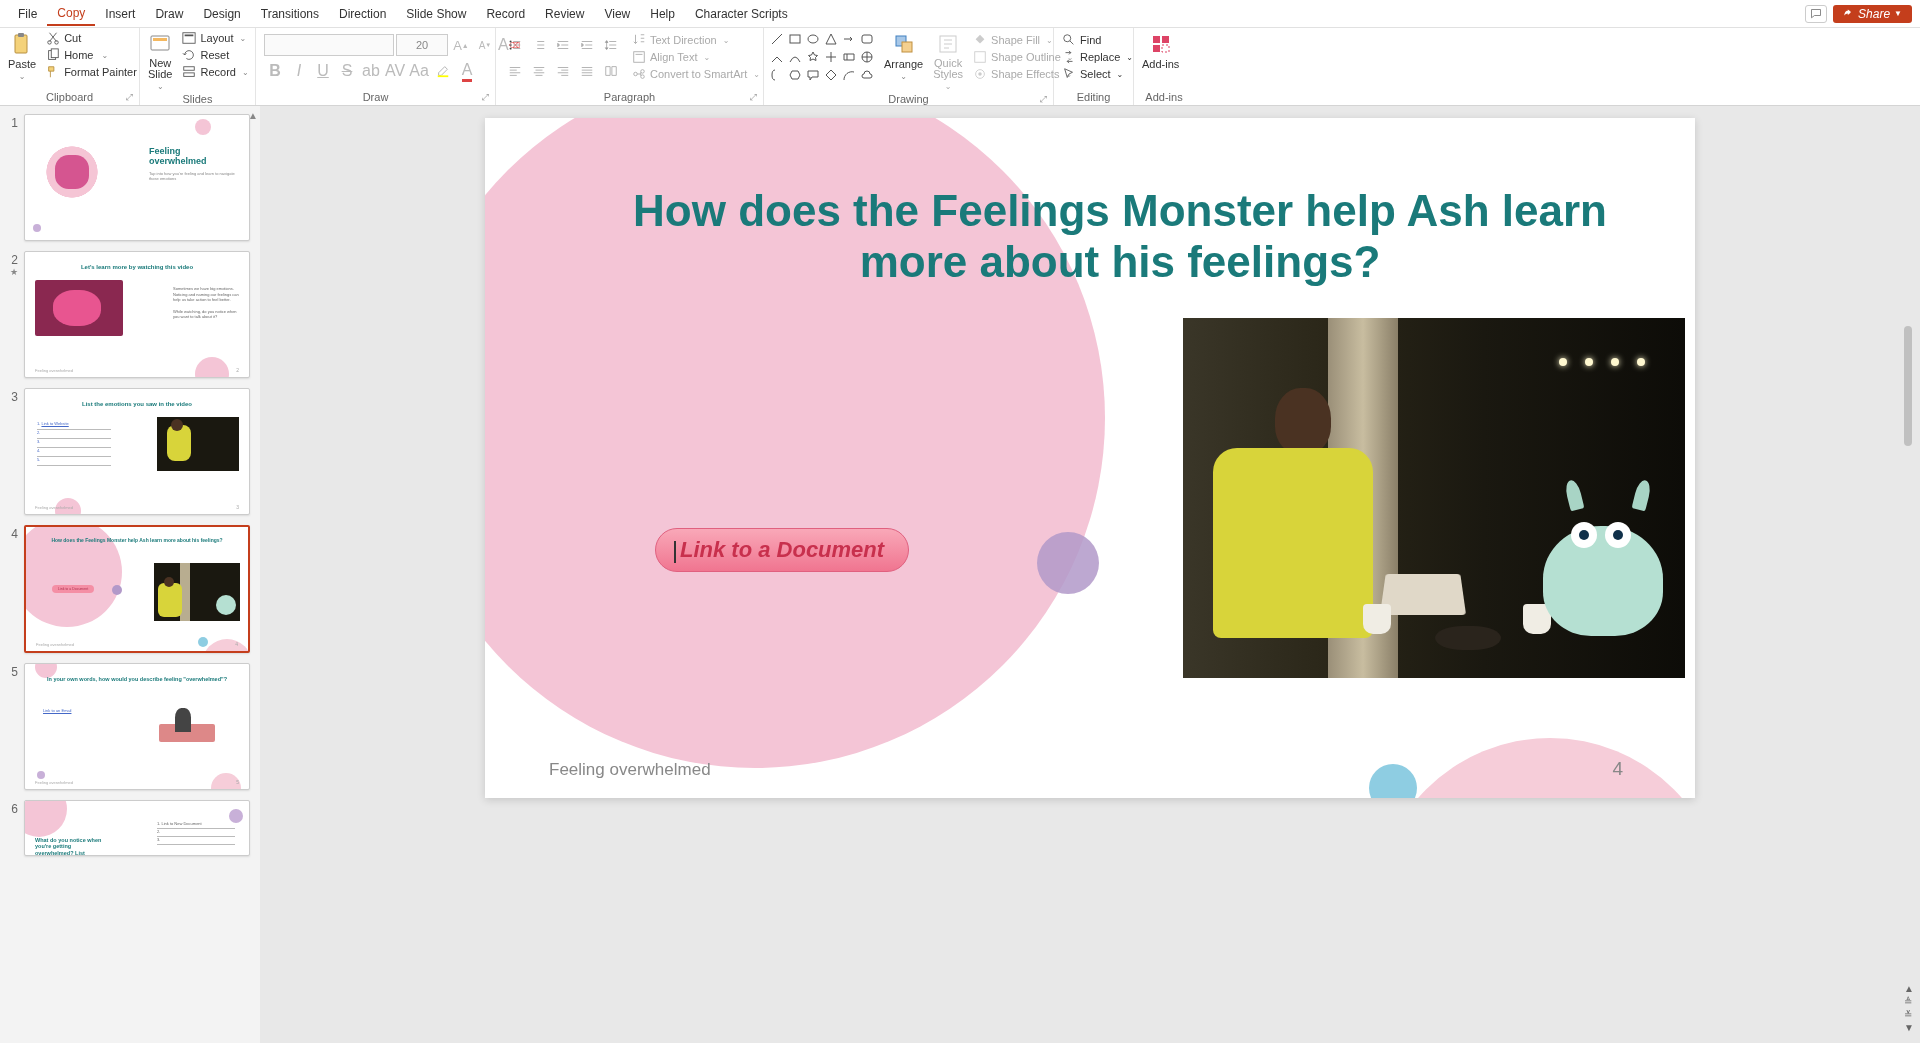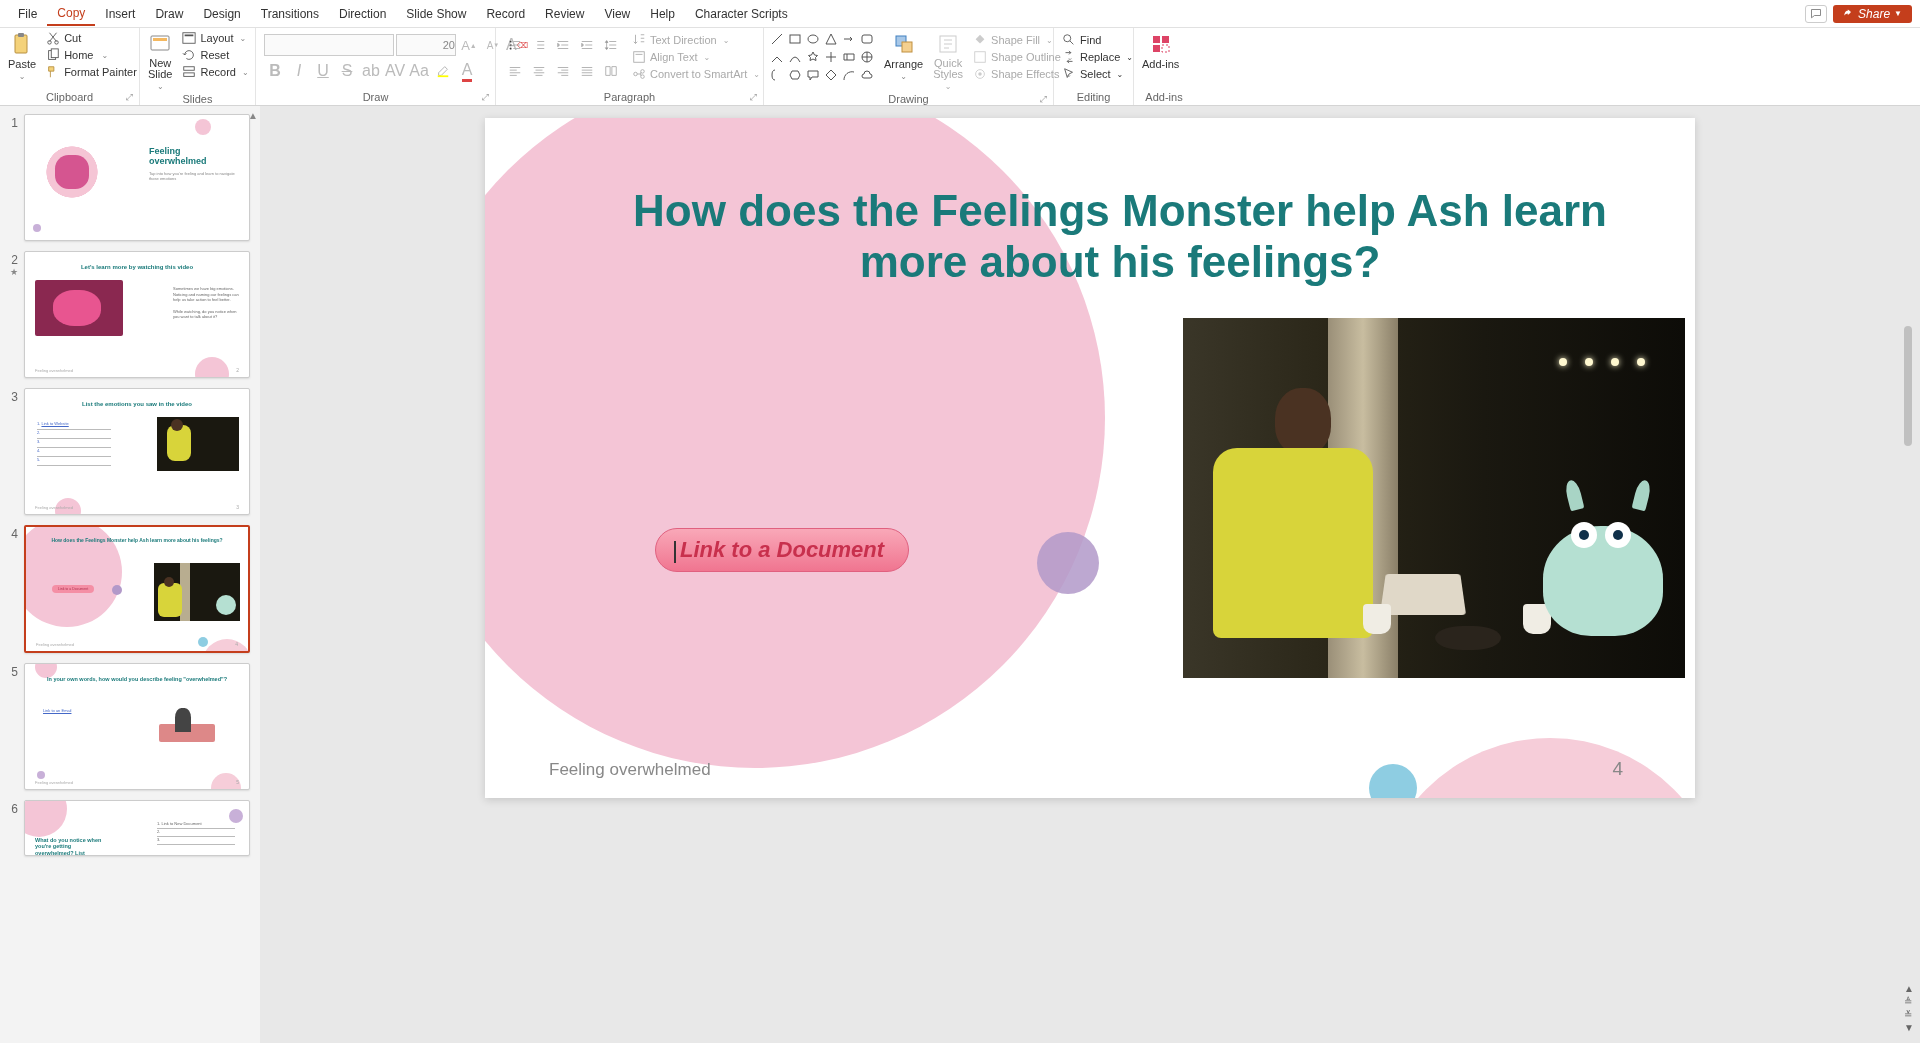--- a/index.html
+++ b/index.html
@@ -20,21 +20,21 @@
 .ribbon-group-label { text-align: center; font-size: 11px; color: #666; padding-bottom: 2px; position: relative; }
 .ribbon-group-label .launcher { position: absolute; right: 2px; bottom: 2px; font-size: 9px; color: #888; }
 .big-btn { display: flex; flex-direction: column; align-items: center; padding: 2px 4px; font-size: 11px; color: #333; gap: 2px; }
 .big-btn svg { width: 24px; height: 24px; }
 .small-btn-col { display: flex; flex-direction: column; gap: 1px; }
 .small-btn { display: flex; align-items: center; gap: 4px; font-size: 11px; color: #333; padding: 1px 4px; white-space: nowrap; }
 .small-btn svg { width: 14px; height: 14px; flex-shrink: 0; }
 .icon-btn { width: 22px; height: 22px; display: flex; align-items: center; justify-content: center; color: #666; }
 .icon-btn.disabled { color: #bbb; }
 .font-combo { width: 130px; height: 22px; border: 1px solid #ccc; background: #fafafa; font-size: 11px; padding: 0 4px; color: #888; }
-.font-size { width: 60px; height: 22px; border: 1px solid #ccc; background: #fafafa; font-size: 11px; text-align: right; color: #888; }
+.font-size { width: 52px; height: 22px; border: 1px solid #ccc; background: #fafafa; font-size: 11px; text-align: center; color: #888; }
 .shape-gallery { display: grid; grid-template-columns: repeat(6, 16px); grid-auto-rows: 16px; gap: 2px; padding: 2px; }
 .shape-gallery svg { width: 14px; height: 14px; stroke: #555; fill: none; }
 .collapse-ribbon { position: absolute; right: 8px; top: 98px; font-size: 12px; color: #666; }
 
 
 .main { display: flex; height: calc(100% - 106px); }
 .thumb-rail { width: 260px; background: #f3f3f3; overflow-y: auto; padding: 8px 4px 8px 0; position: relative; }
 .thumb-rail .scroll-arrow { position: absolute; right: 2px; color: #888; font-size: 10px; }
 .thumb-item { display: flex; gap: 6px; margin-bottom: 10px; padding-right: 6px; }
 .thumb-num { width: 18px; text-align: right; font-size: 12px; color: #666; padding-top: 2px; }

